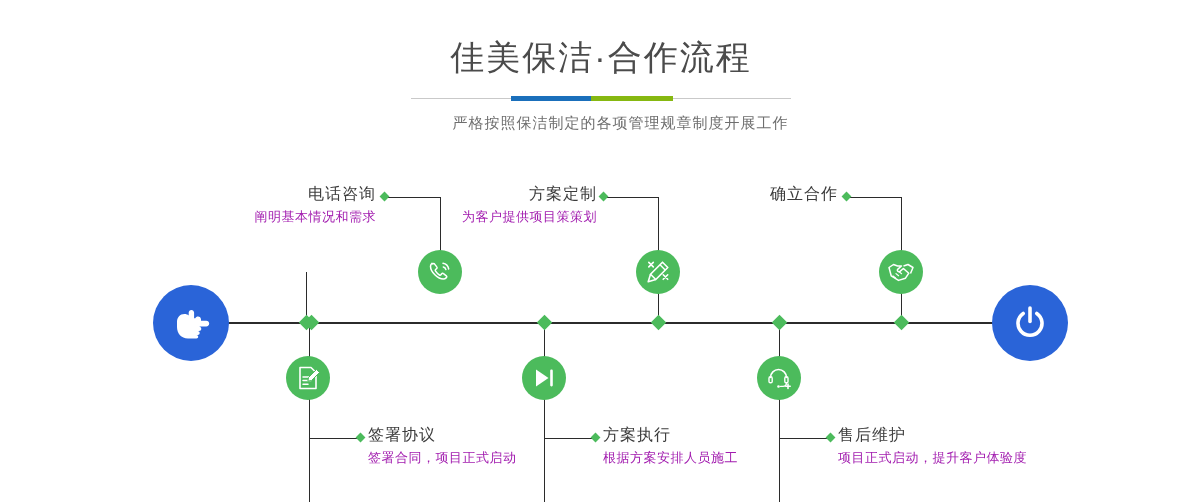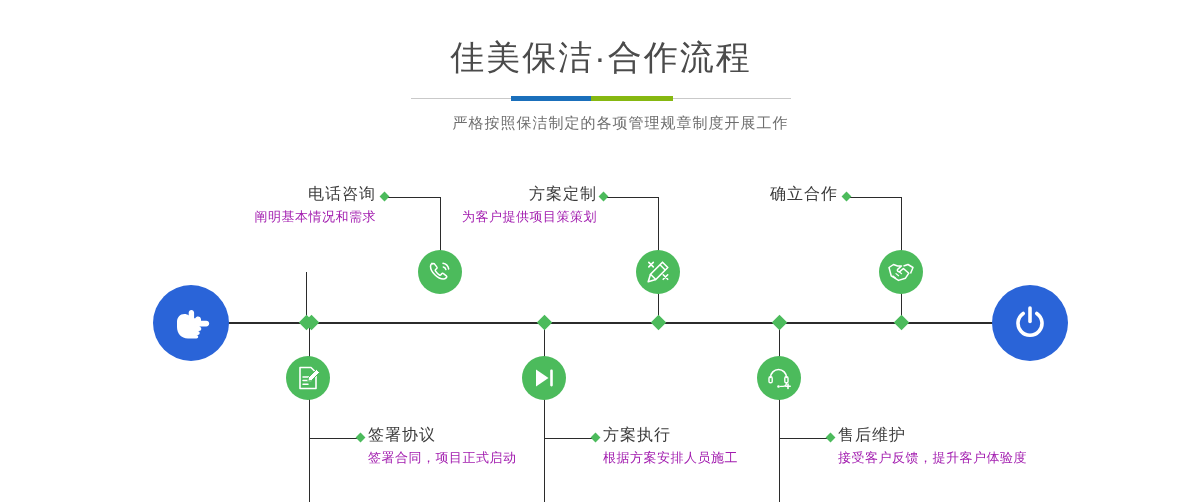--- a/index.html
+++ b/index.html
@@ -281,17 +281,17 @@
           <path d="M20.4 18a3.4 3.4 0 0 1-3.4 3.4h-2.4" stroke="#ffffff" stroke-width="1.4" fill="none" stroke-linecap="round"></path>
           <circle cx="12.5" cy="21.5" r="1.3" fill="#ffffff"></circle>
           <path d="M22 19v4.4M19.8 21.2h4.4" stroke="#ffffff" stroke-width="1.6" stroke-linecap="round"></path>
         </svg>
       </span>
     </div>
     <div class="leader" style="left:779px; top:278px; width:52px;"></div>
     <div class="label-dot" style="left:827px; top:274px;"></div>
     <div class="label below" style="left:838px; top:265px;">
       <div class="t">售后维护</div>
-      <div class="d">接受客户反馈，提升客户体验度</div>
+      <div class="d">项目正式启动，提升客户体验度</div>
     </div>
 
   </div>
 </div>
 
 </body></html>

